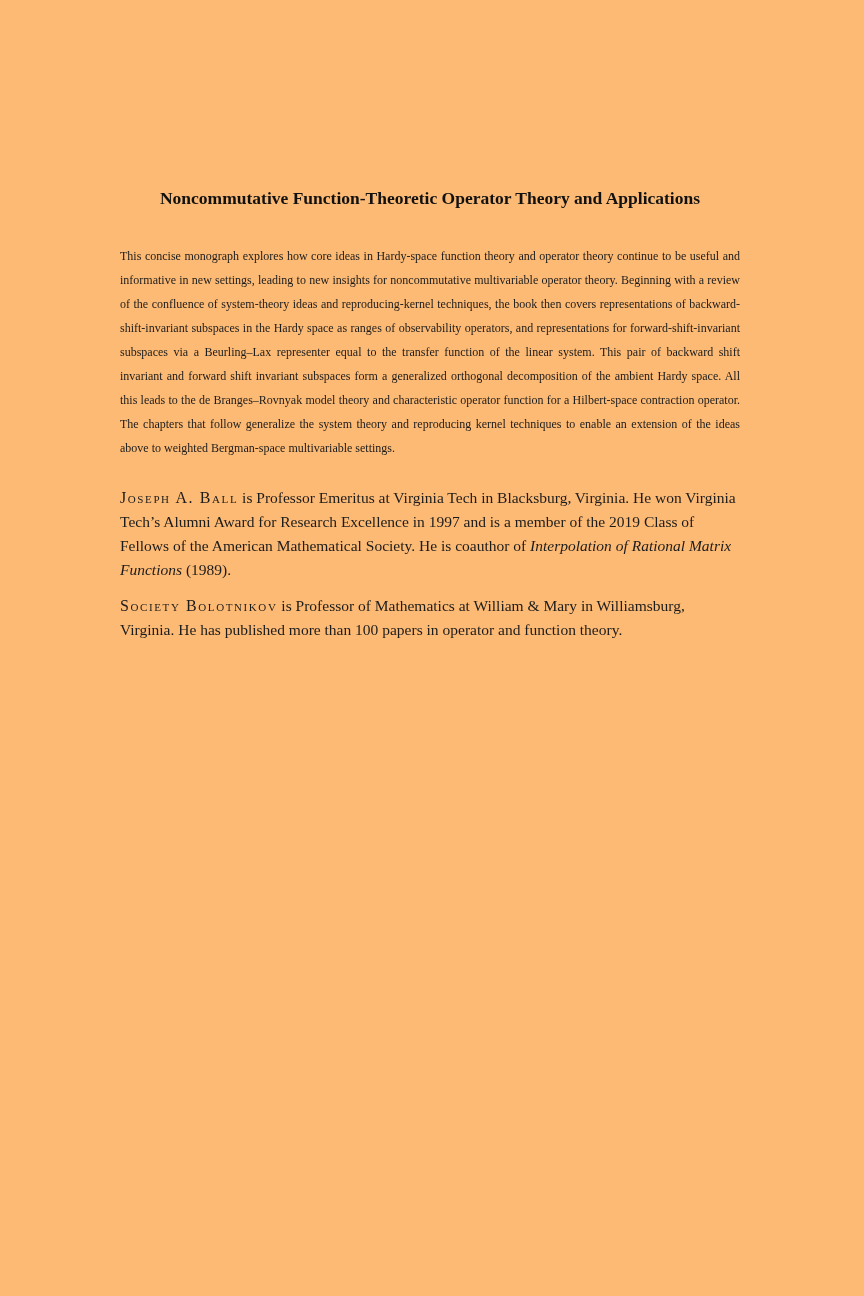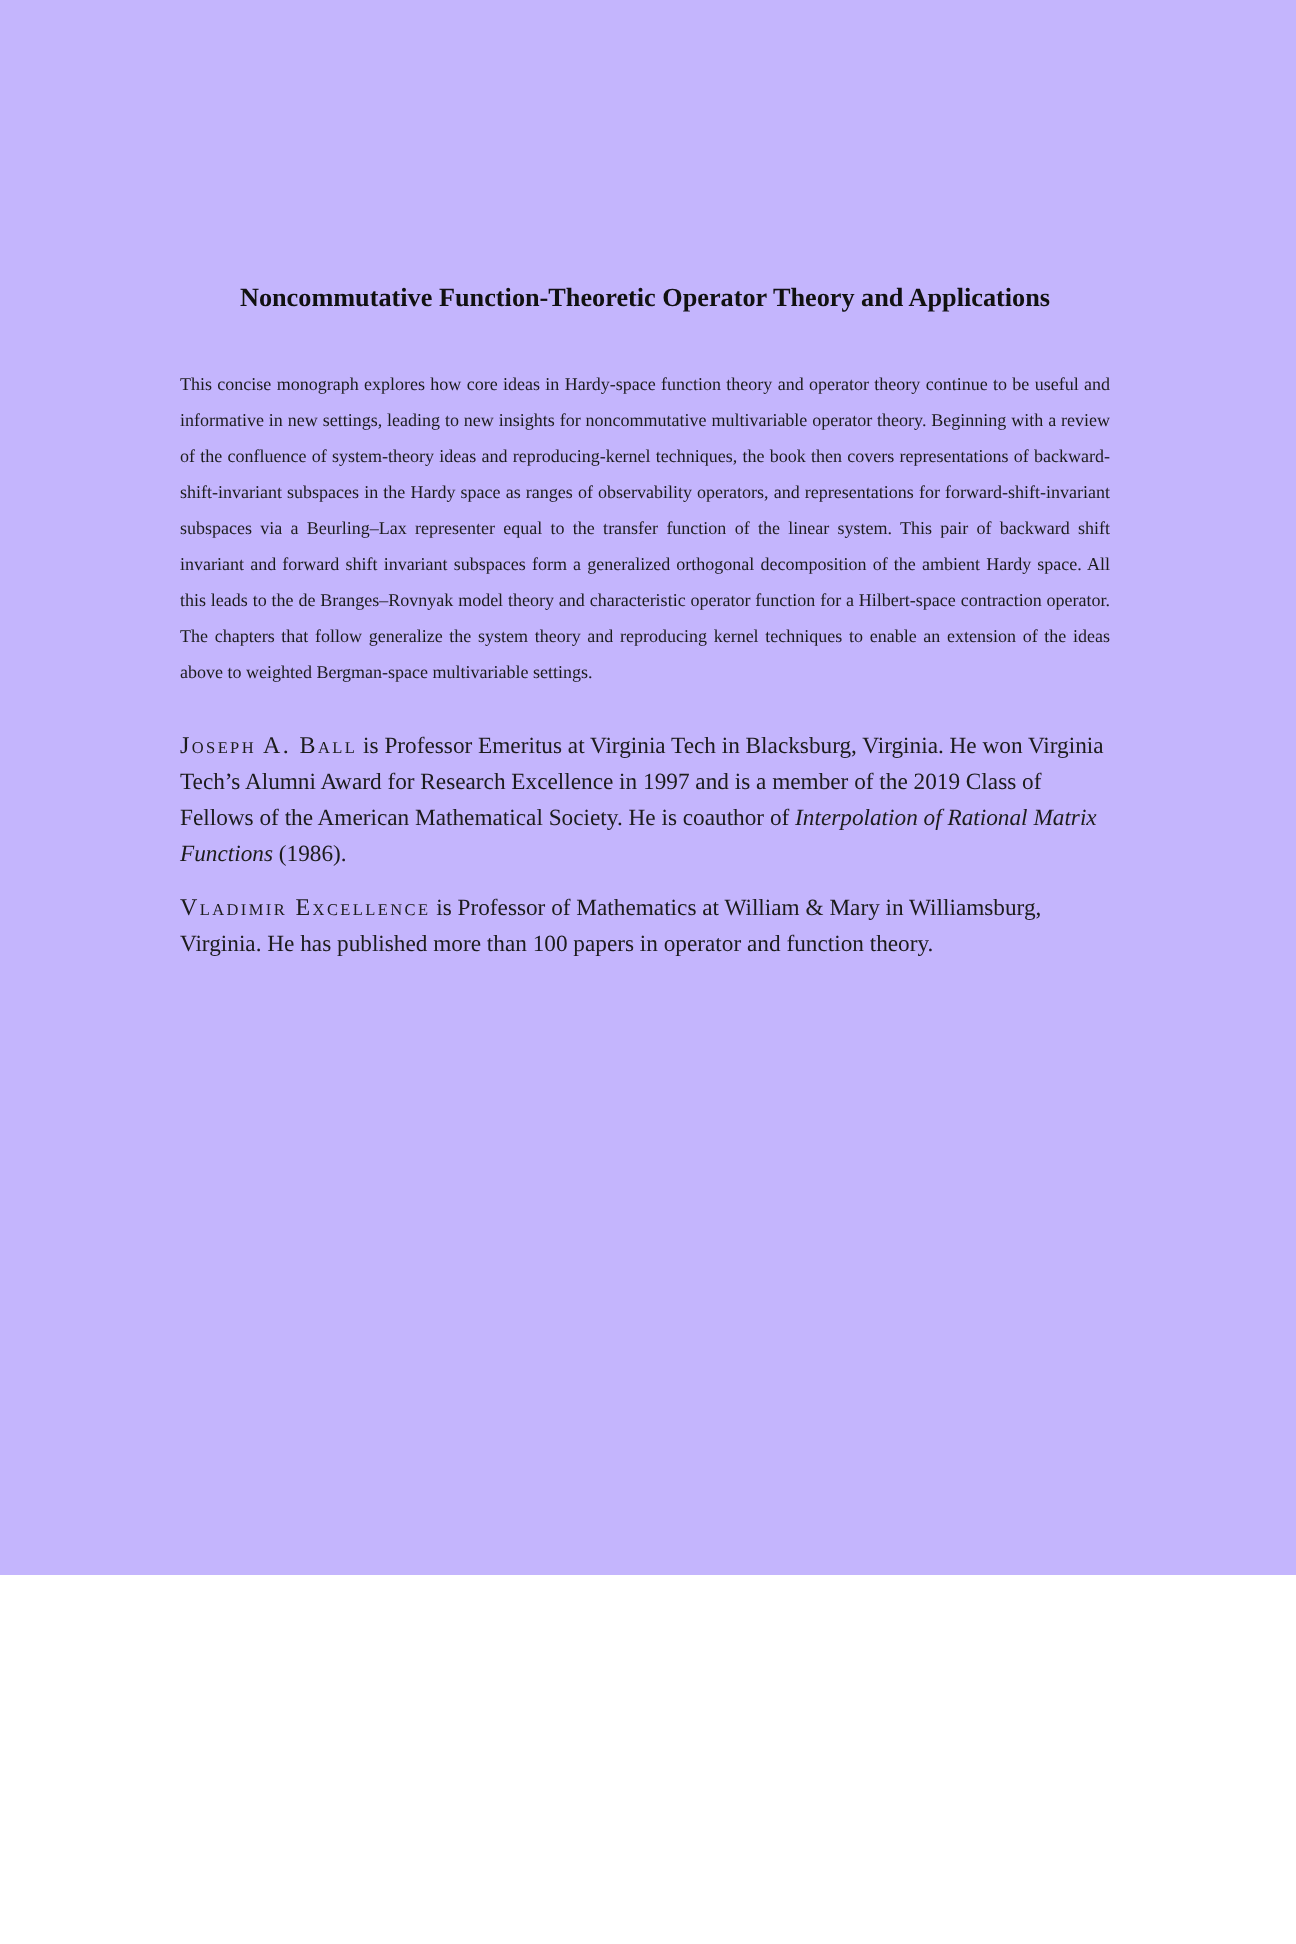--- a/index.html
+++ b/index.html
@@ -10,22 +10,22 @@
   body {
     width: 864px;
     height: 1296px;
     font-family: "Liberation Serif", "DejaVu Serif", serif;
     color: #1a1a1a;
     overflow: hidden;
   }
   .page {
     position: relative;
     width: 864px;
-    height: 1050px;
-    background: #c4b5fd;
+    height: 1296px;
+    background: #fdba74;
   }
   .content {
     position: absolute;
     top: 188px;
     left: 120px;
     width: 620px;
   }
   .book-title {
     font-size: 17.5px;
     font-weight: bold;
@@ -64,21 +64,21 @@
 <body>
 
 <div class="page">
   <div class="content">
 
     <h1 class="book-title">Noncommutative Function-Theoretic Operator Theory and Applications</h1>
 
     <p class="description">This concise monograph explores how core ideas in Hardy-space function theory and operator theory continue to be useful and informative in new settings, leading to new insights for noncommutative multivariable operator theory. Beginning with a review of the confluence of system-theory ideas and reproducing-kernel techniques, the book then covers representations of backward-shift-invariant subspaces in the Hardy space as ranges of observability operators, and representations for forward-shift-invariant subspaces via a Beurling–Lax representer equal to the transfer function of the linear system. This pair of backward shift invariant and forward shift invariant subspaces form a generalized orthogonal decomposition of the ambient Hardy space. All this leads to the de Branges–Rovnyak model theory and characteristic operator function for a Hilbert-space contraction operator. The chapters that follow generalize the system theory and reproducing kernel techniques to enable an extension of the ideas above to weighted Bergman-space multivariable settings.</p>
 
     <p class="bio">
-      <span class="bio-name">Joseph A. Ball</span><span> is Professor Emeritus at Virginia Tech in Blacksburg, Virginia. He won Virginia Tech’s Alumni Award for Research Excellence in 1997 and is a member of the 2019 Class of Fellows of the American Mathematical Society. He is coauthor of </span><span class="italic">Interpolation of Rational Matrix Functions</span><span> (1986).</span>
+      <span class="bio-name">Joseph A. Ball</span><span> is Professor Emeritus at Virginia Tech in Blacksburg, Virginia. He won Virginia Tech’s Alumni Award for Research Excellence in 1997 and is a member of the 2019 Class of Fellows of the American Mathematical Society. He is coauthor of </span><span class="italic">Interpolation of Rational Matrix Functions</span><span> (1989).</span>
     </p>
 
     <p class="bio">
-      <span class="bio-name">Vladimir Excellence</span><span> is Professor of Mathematics at William &amp; Mary in Williamsburg, Virginia. He has published more than 100 papers in operator and function theory.</span>
+      <span class="bio-name">Society Bolotnikov</span><span> is Professor of Mathematics at William &amp; Mary in Williamsburg, Virginia. He has published more than 100 papers in operator and function theory.</span>
     </p>
 
   </div>
 </div>
 
 </body></html>

